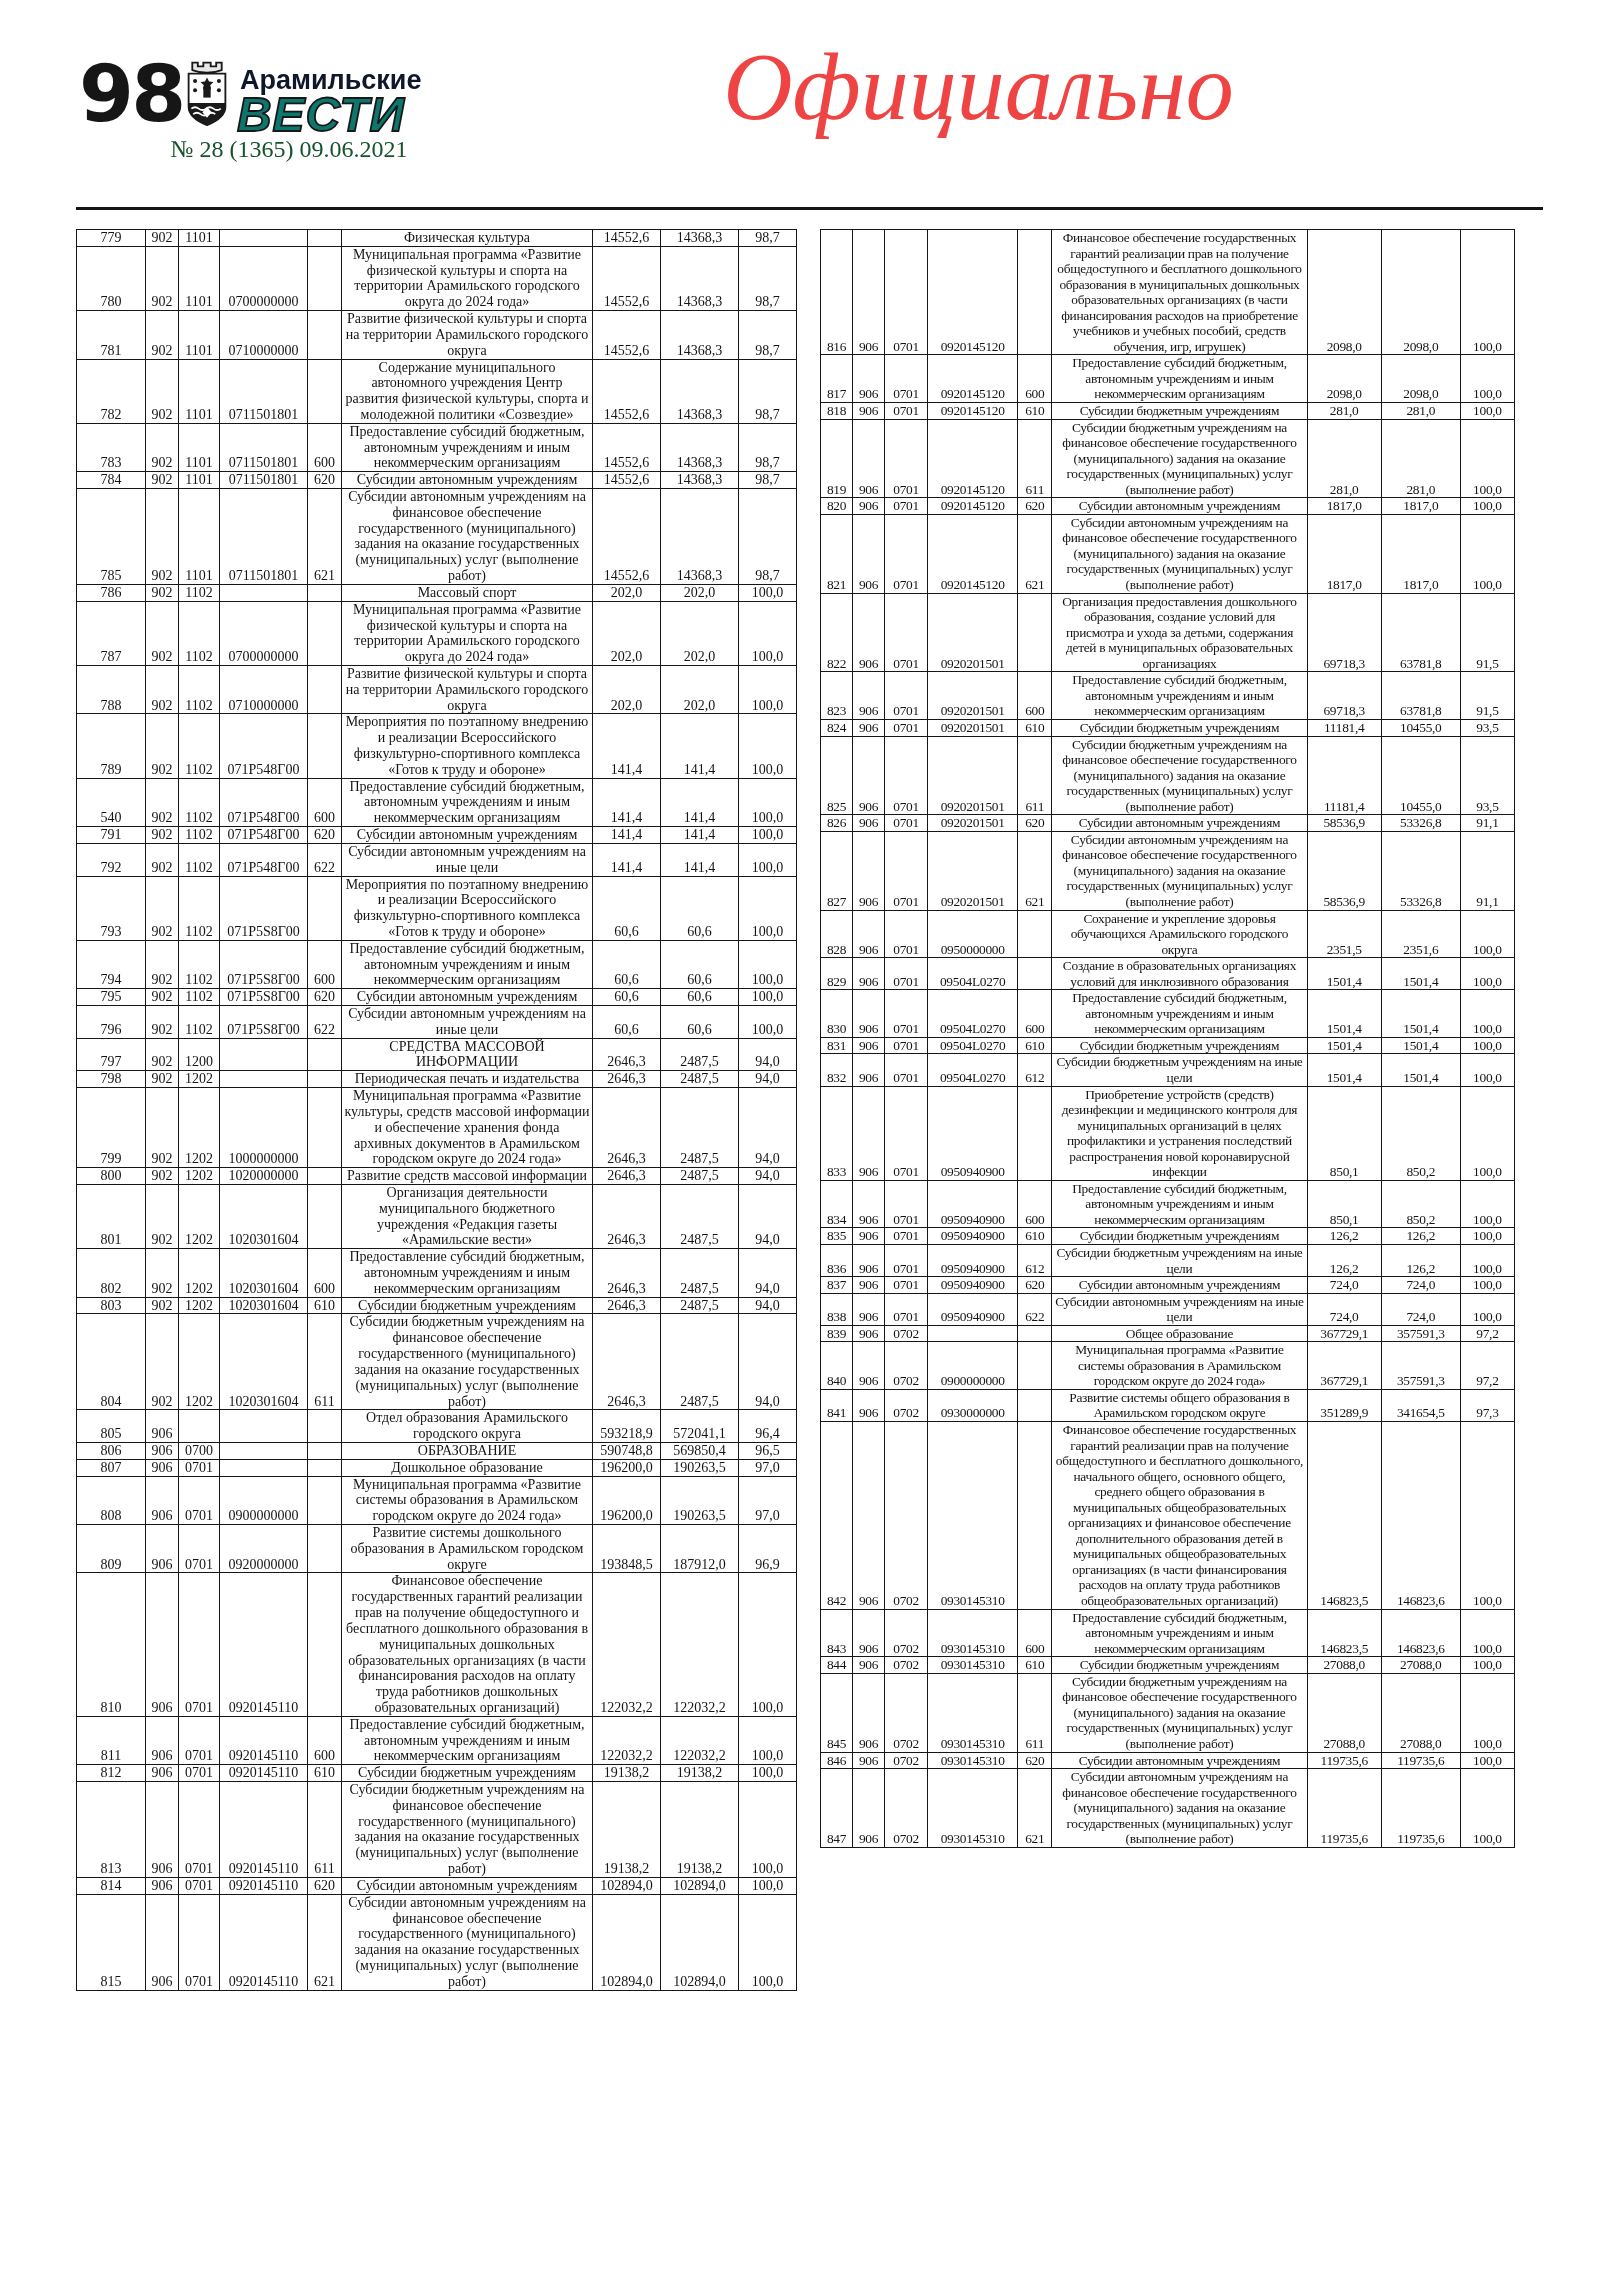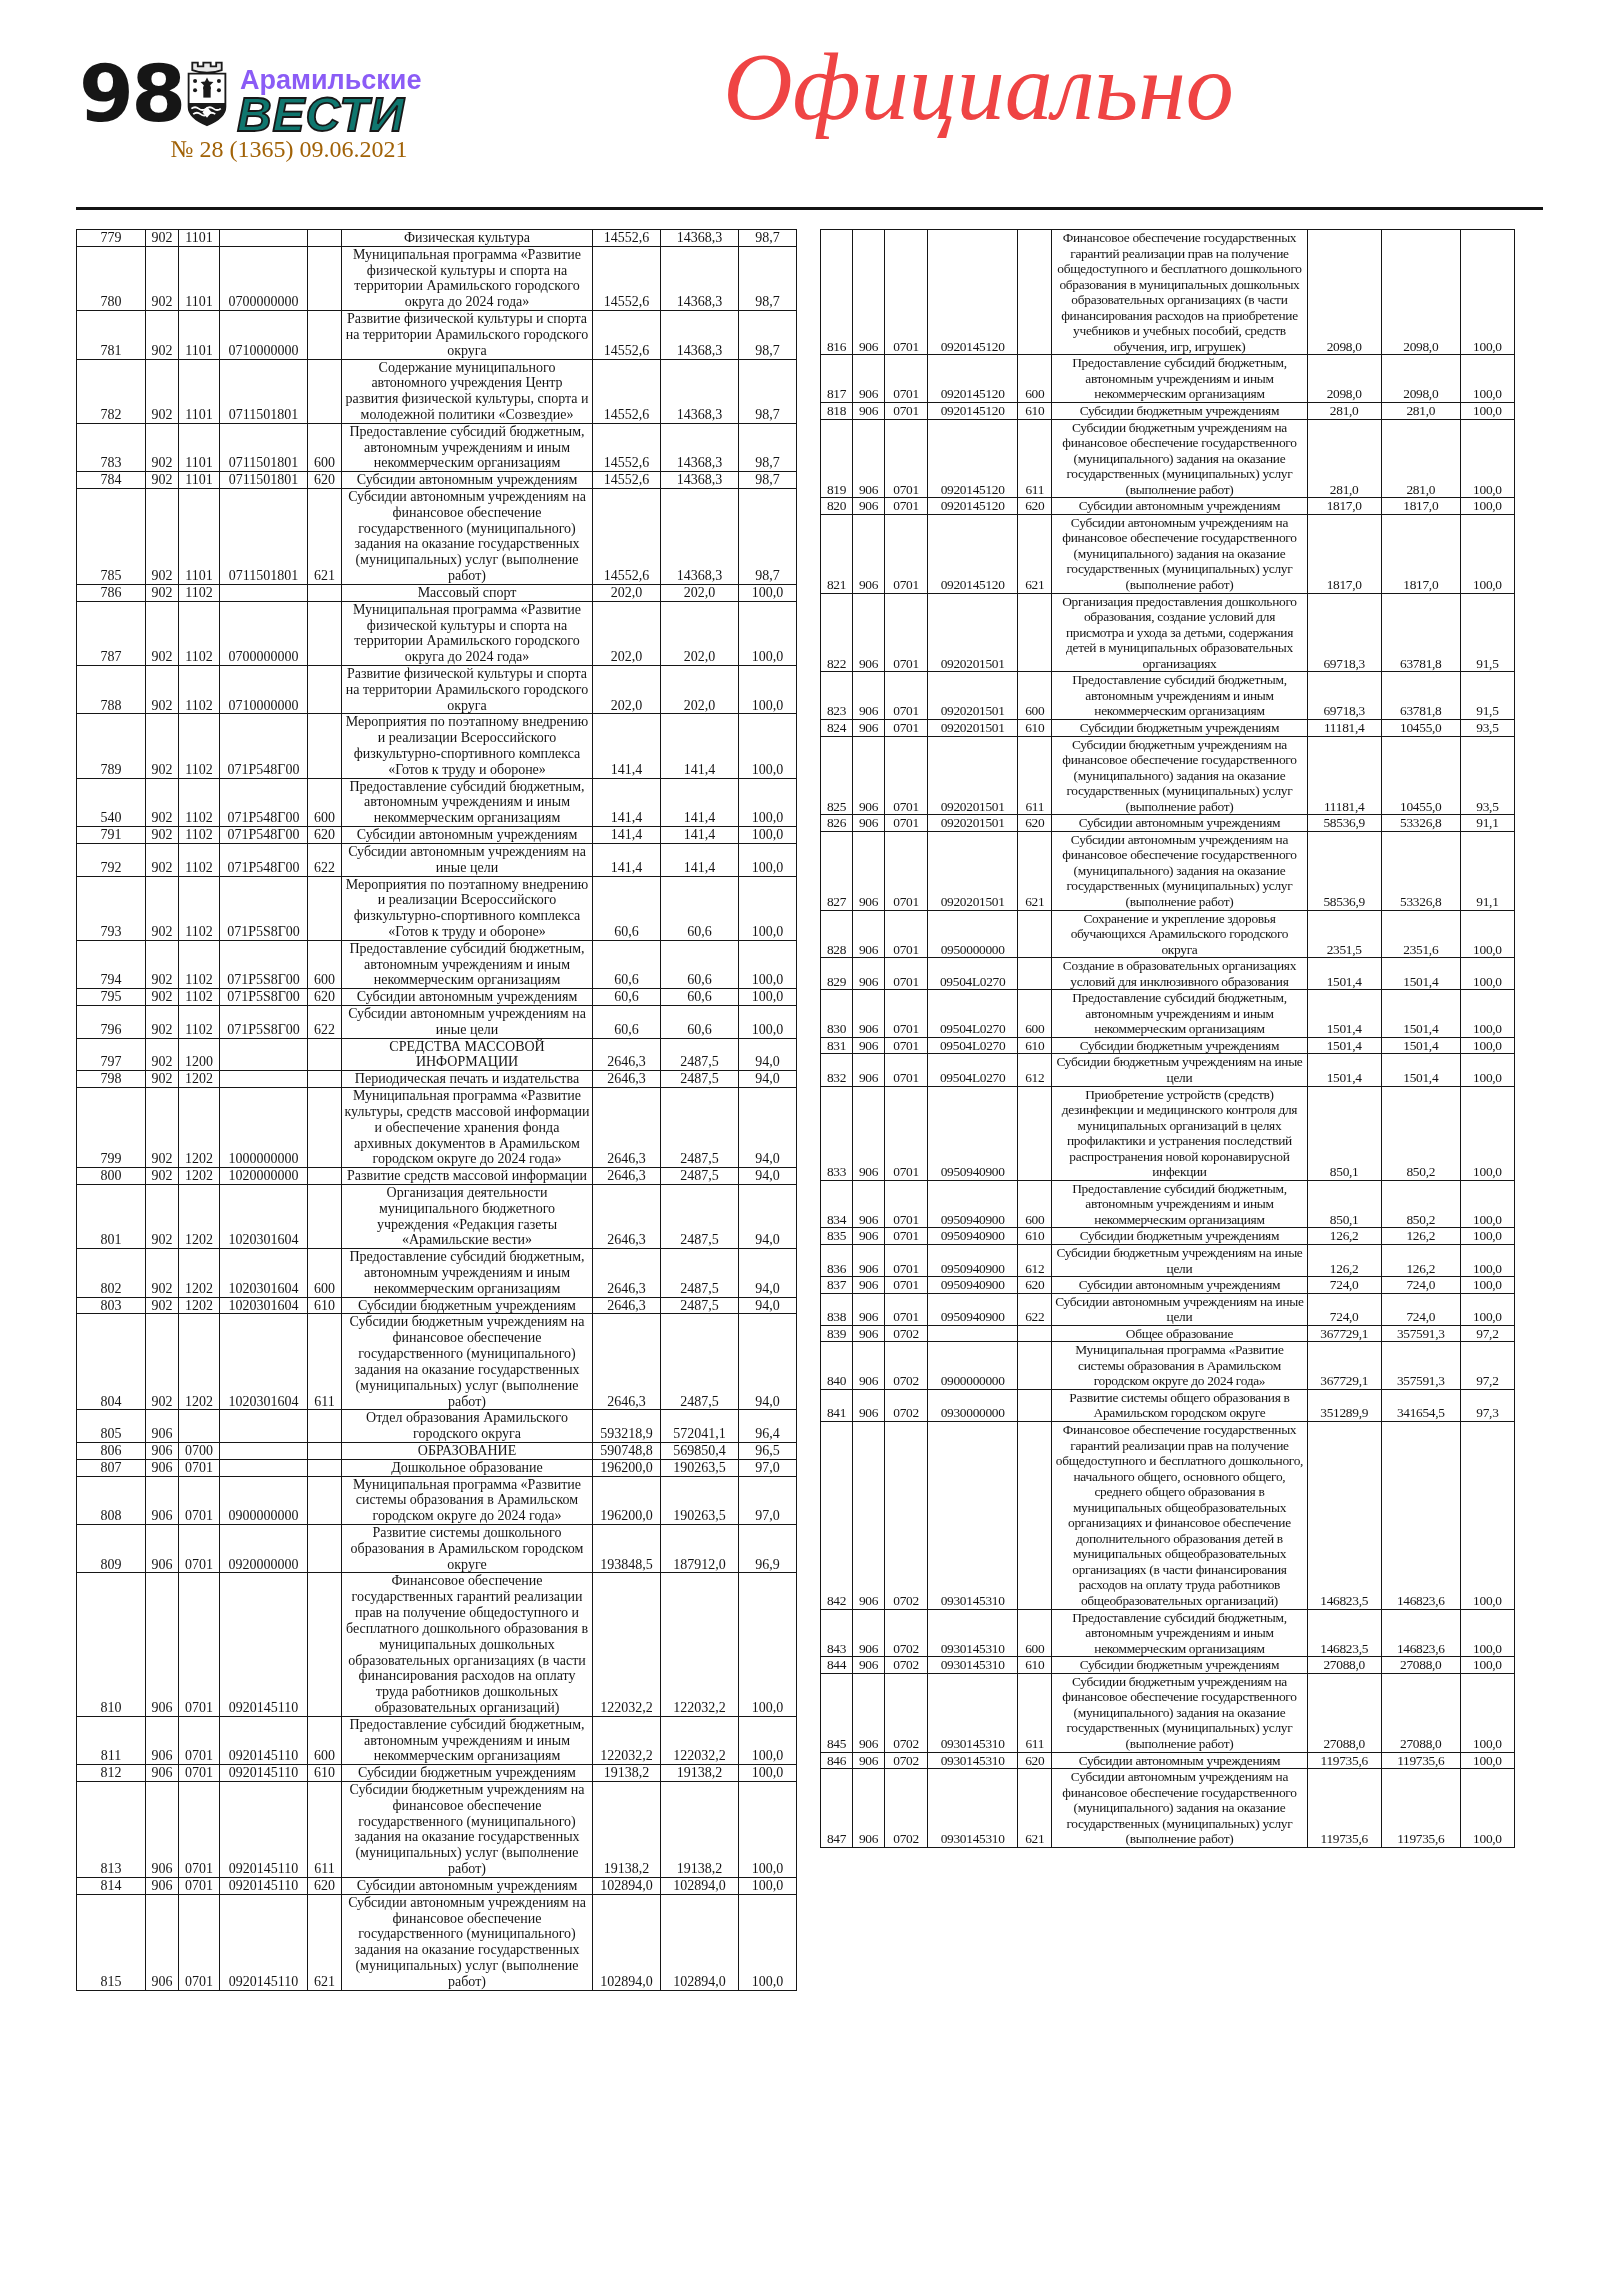--- a/index.html
+++ b/index.html
@@ -9,31 +9,31 @@
   }
   
   #masthead{position:absolute;left:0;top:0;width:1619px;height:212px;padding-left:24px;}
   .page-num{
     position:absolute;left:79px;top:48px;font-family:"DejaVu Sans",sans-serif;
     font-weight:800;font-size:79px;letter-spacing:-2.8px;color:#161616;
   }
   .arms{position:absolute;left:183px;top:59px;width:48px;height:68px;}
   .np-top{
     position:absolute;left:240px;top:65px;font-family:"Liberation Sans",sans-serif;
-    font-weight:bold;font-size:27px;color:#8b5cf6;
+    font-weight:bold;font-size:27px;color:#0f172a;
   }
   .np-bottom{
     position:absolute;left:237px;top:87px;font-family:"Liberation Sans",sans-serif;
     font-weight:bold;font-style:italic;font-size:48px;letter-spacing:0.9px;
     color:#0f766e;-webkit-text-stroke:1.8px #181818;
     text-shadow:0 0 0.9px #181818;
   }
   .issue-line{
     position:absolute;left:155px;top:136px;width:268px;text-align:center;
-    font-size:24px;color:#a16207;
+    font-size:24px;color:#14532d;
   }
   .section-heading{
     position:absolute;left:434px;top:31px;width:1089px;text-align:center;
     font-family:"Liberation Serif",serif;font-style:italic;font-size:96px;
     color:#ef4444;
   }
   .head-rule{position:absolute;left:76px;top:207px;width:1467px;height:2.8px;background:#141414;}
   
   .budget-table{position:absolute;border-collapse:collapse;table-layout:fixed;background:#fff;}
   #table-left{left:76px;top:229px;width:721px;font-size:14px;line-height:1.13;padding-left:28px;}

